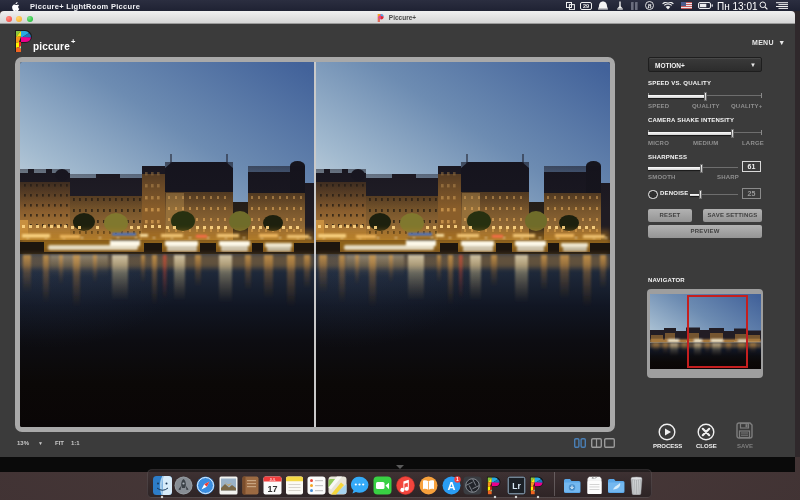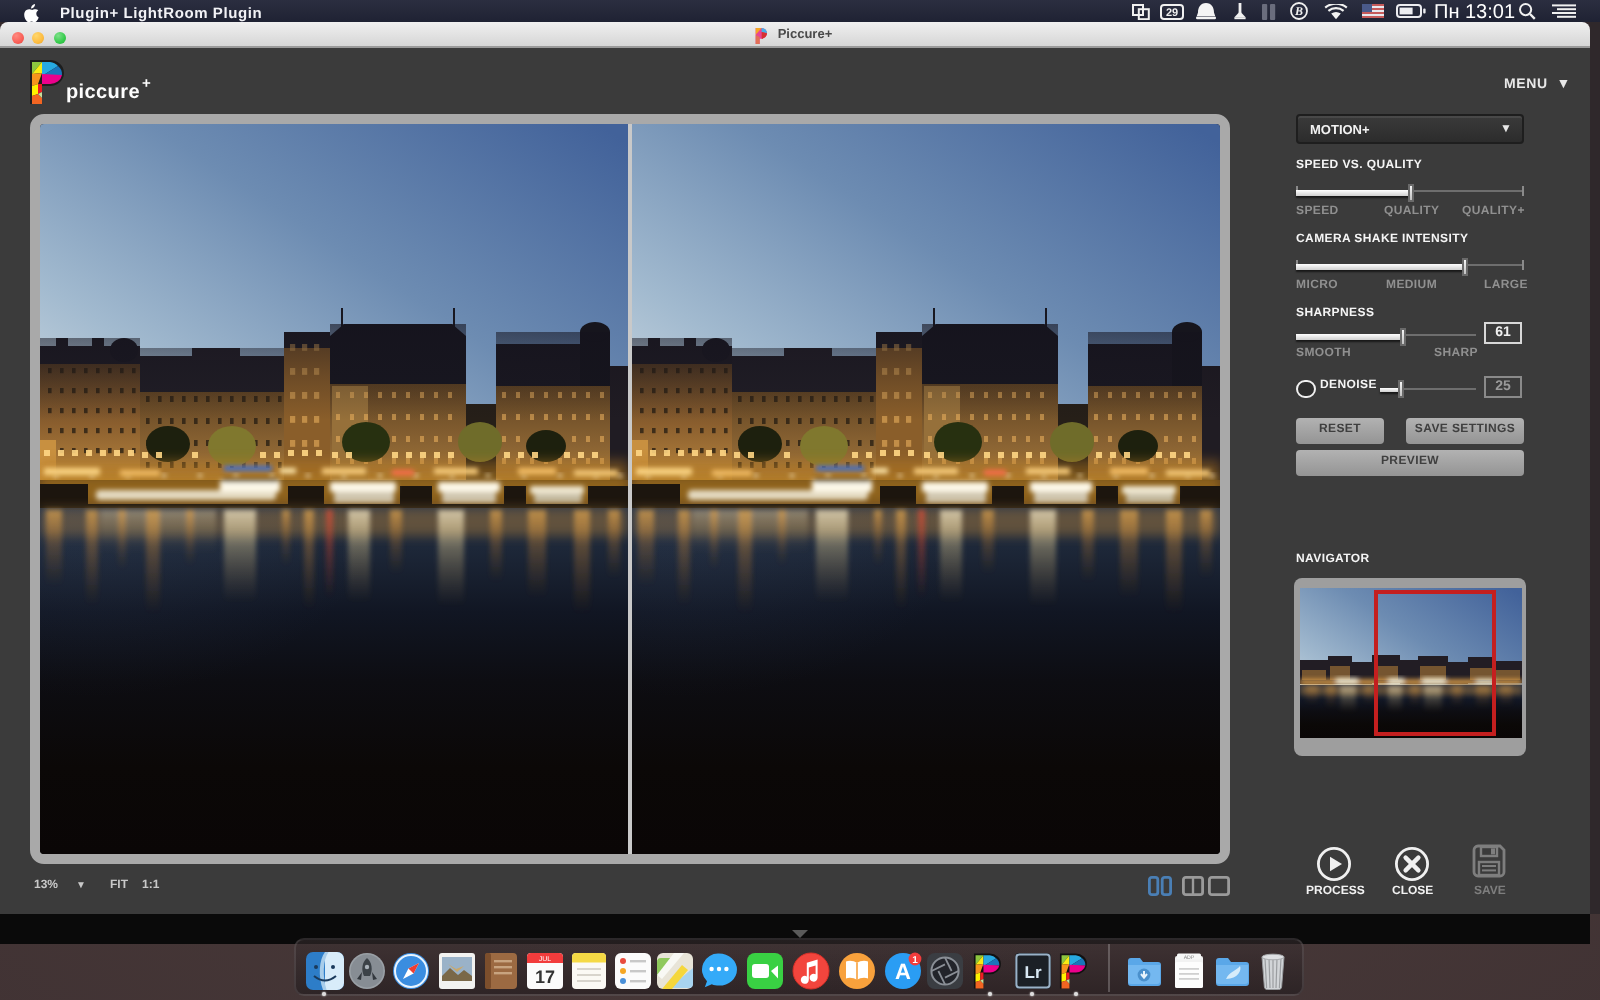--- a/index.html
+++ b/index.html
@@ -72,21 +72,21 @@
   .di { position:absolute; top:476px; width:19px; height:19px; }
   .dot { position:absolute; top:495.5px; width:2px; height:2px; border-radius:50%; background:#ddd; box-shadow:0 0 1px #fff; }
 </style>
 </head>
 <body>
 
 <div id="menubar">
   <svg class="abs" style="left:12px;top:1.5px" width="8" height="9" viewBox="0 0 14 16">
     <path fill="#ffffff" d="M9.7 0c.1 1-.3 2-.9 2.7-.6.7-1.6 1.3-2.6 1.2-.1-1 .4-2 1-2.6C7.8.6 8.8.1 9.7 0zM12.6 5.6c-.1.1-1.8 1-1.8 3.1 0 2.4 2.1 3.2 2.2 3.2-.1.1-.4 1.2-1.2 2.3-.7 1-1.4 2-2.5 2s-1.4-.6-2.7-.6c-1.2 0-1.6.6-2.6.6-1.1 0-1.9-1.1-2.6-2.1C.5 12.7-.2 10.4.2 8.2c.3-1.2 1-2.2 1.9-2.8.9-.6 2-.9 3-.7.9.1 1.7.6 2.2.6.5 0 1.5-.7 2.7-.6.5 0 1.8.2 2.6.9z"></path>
   </svg>
-  <span class="mtitle">Plugin+ LightRoom Plugin</span>
+  <span class="mtitle">Piccure+ LightRoom Piccure</span>
 
   <svg class="abs" style="left:566px;top:1.5px" width="9" height="8" viewBox="0 0 9 8">
     <rect x="0.5" y="0.5" width="5" height="5" fill="none" stroke="#f0f0f0" stroke-width="1"></rect>
     <rect x="3.4" y="2.6" width="5" height="5" fill="#20233400" stroke="#f0f0f0" stroke-width="1"></rect>
   </svg>
   <svg class="abs" style="left:580px;top:1.5px" width="12" height="8" viewBox="0 0 12 8">
     <rect x="0.5" y="0.5" width="11" height="7" rx="1.5" fill="none" stroke="#f0f0f0" stroke-width="1"></rect>
     <text x="6" y="6" font-family="Liberation Sans" font-size="5.5" font-weight="bold" fill="#f0f0f0" text-anchor="middle">29</text>
   </svg>
   <svg class="abs" style="left:597px;top:1px" width="12" height="9" viewBox="0 0 12 9">

